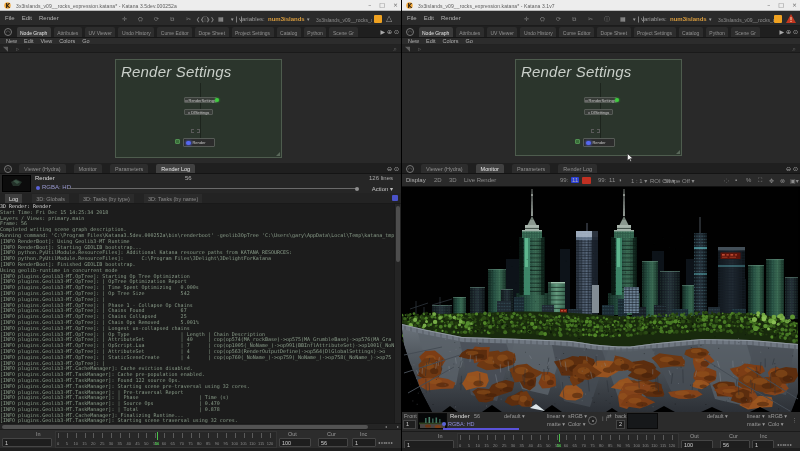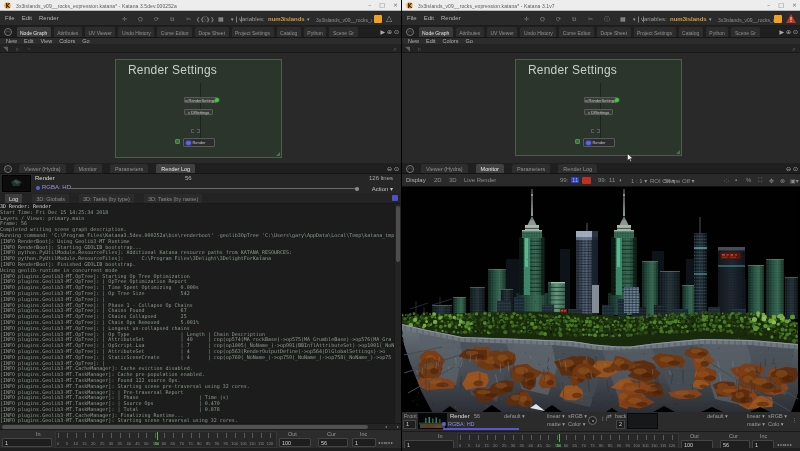--- a/index.html
+++ b/index.html
@@ -33,21 +33,21 @@
   .pane-ico { flex:none; width:8px; height:8px; margin:2px 3px 0 4px; border:1px solid #777; border-radius:50%; color:#999; font-size:5px; line-height:6px; text-align:center; }
   .tab-right-icons { position:absolute; right:2px; top:2px; font-size:6px; color:#aaa; font-family:"DejaVu Sans",sans-serif; }
 
   .ngmenu { position:absolute; left:0; right:0; top:38px; height:7px; background:#2c2c2c; border-bottom:1px solid #222; }
   .ngmenu span { font-size:5.5px; color:#b0b0b0; }
   .ngstrip { position:absolute; left:0; right:0; top:45px; height:8px; background:#232323; border-bottom:1px solid #1a1a1a; }
   .ngstrip .fico { position:absolute; top:0px; font-size:6.5px; color:#5e5e5e; }
 
   .ngcanvas { position:absolute; left:0; right:0; top:53px; height:110px; background:#292929; overflow:hidden; }
   .backdrop { position:absolute; background:#2b352c; border:1px solid #4e5c4e; }
-  .backdrop .bdtitle { position:absolute; left:12px; top:3px; font-size:12px; color:#c9cfc9; letter-spacing:.2px; }
+  .backdrop .bdtitle { position:absolute; left:5px; top:3px; font-size:15px; color:#c9cfc9; letter-spacing:.2px;font-style:italic; }
   .bdgrip { position:absolute; right:1px; bottom:1px; width:0; height:0; border-left:4px solid transparent; border-bottom:4px solid #5a685a; }
   .knode { position:absolute; height:6px; background:#383c38; border:0.5px solid #565b56; border-radius:1px; font-size:4px; color:#c8c8c8; text-align:center; line-height:5px; white-space:nowrap; }
   .knode .nflag { display:inline-block; width:2.5px; height:2.5px; border:.5px solid #6a6a6a; margin-right:1px; vertical-align:middle; background:#303030; }
   .greendot { position:absolute; width:4px; height:4px; border-radius:50%; background:#3ecb3e; box-shadow:0 0 1.5px 0.5px rgba(60,220,60,.45); }
   .bluedot { position:absolute; width:4.5px; height:4.5px; border-radius:50%; background:#5668f0; box-shadow:0 0 2px 1px rgba(90,110,255,.4); }
   .wire { position:absolute; width:1px; background:#1d241d; }
   .nodeico { position:absolute; width:5px; height:4.5px; background:#3a6e3a; border:0.5px solid #4f8f4f; border-radius:1px; }
 
   .panetabs { position:absolute; left:0; right:0; top:163px; height:11px; background:#1f1f1f; border-bottom:1px solid #141414; display:flex; }
   .panetabs [data-list] { display:flex; overflow:hidden; flex:1; margin-right:20px; }

